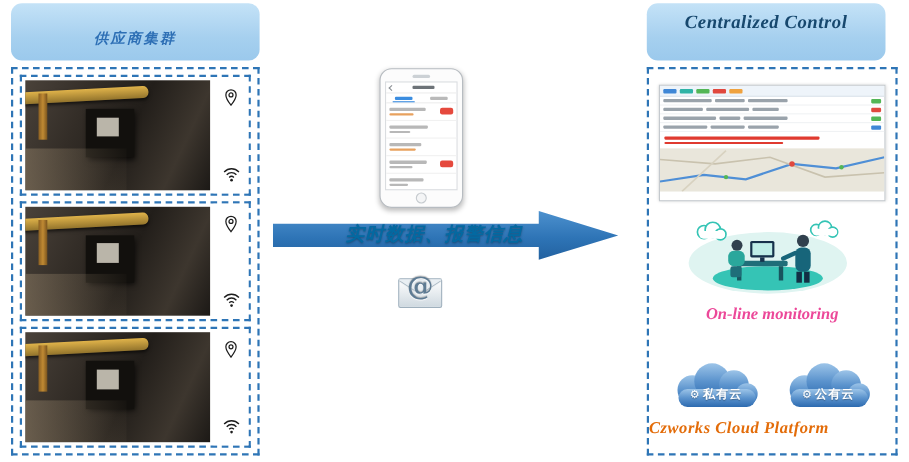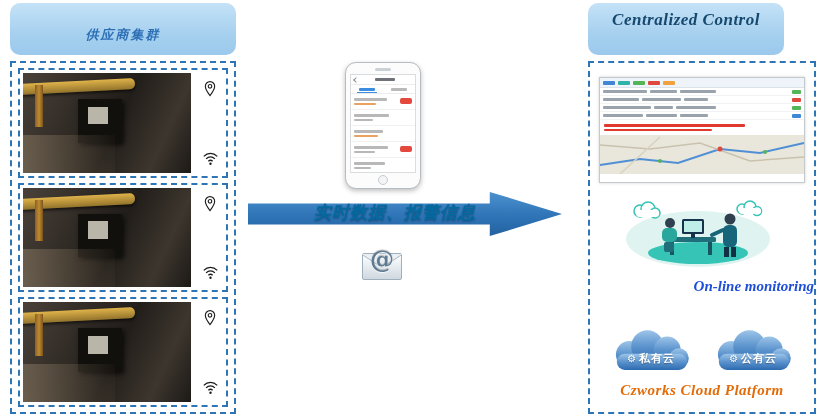--- a/index.html
+++ b/index.html
@@ -5,21 +5,21 @@
   * { margin:0; padding:0; box-sizing:border-box; }
   body { background:#ffffff; font-family:"Liberation Sans", sans-serif; }
   .canvas { position:relative; width:826px; height:420px; background:#fff; overflow:hidden; }
 
   
   .panel-header { position:absolute; height:52px; border-radius:10px; text-align:center;
     padding-top:6px; background:linear-gradient(180deg,#c4e2f7 0%,#a6d0ef 60%,#9bc9ec 100%); }
   .hdr-title { font:italic 700 17px/1.25 "Liberation Serif","DejaVu Serif",serif; color:#17486e; letter-spacing:.5px; }
   .hdr-sub   { font:italic 700 13px/1.3 "Liberation Serif","DejaVu Serif",serif; color:#2d6fb5; margin-top:18px; letter-spacing:2px; }
   .hdr-left  { left:10px; top:3px; width:226px; }
-  .hdr-right { left:588px; top:3px; width:196px; }
+  .hdr-right { left:588px; top:3px; width:217px; }
 
   
   .body-left { position:absolute; left:10px; top:61px; width:226px; height:353px;
     border:2px dashed #2e75b6; background:#fff; padding:5px 6px; display:flex; flex-direction:column; gap:5px; }
   .site-card { flex:1; border:2px dashed #2e75b6; display:flex; background:#fff; overflow:hidden; }
   .photo { position:relative; flex:1; margin:3px;
     background:linear-gradient(115deg,#4a423a 0%,#332d27 30%,#221e1a 55%,#3d362e 80%,#1c1916 100%); overflow:hidden; }
   .photo::before { content:""; position:absolute; left:-6px; top:8px; width:70%; height:11px;
     background:linear-gradient(180deg,#e0b34a,#93742c); border-radius:5px; transform:rotate(-3deg);
     box-shadow:0 2px 3px rgba(0,0,0,.6); }
@@ -77,29 +77,29 @@
   .d-top { height:10px; background:#eef4fa; border-bottom:1px solid #dbe3ea; display:flex; align-items:center; gap:3px; padding:0 3px; }
   .d-chip { width:12px; height:4px; border-radius:1px; }
   .d-row { height:8px; border-bottom:1px solid #f0f2f4; display:flex; align-items:center; gap:3px; padding:0 3px; }
   .db { height:2.5px; background:#9aa3ab; border-radius:1px; }
   .tag { height:4px; width:9px; border-radius:1px; margin-left:auto; }
   .d-notes { height:15px; padding:2px 4px; }
   .rb { height:2.5px; background:#e03a2f; border-radius:1px; margin:2px 0; }
   .d-map { position:relative; height:39px; background:#e9e6db; }
 
   .illus { position:absolute; left:30px; top:134px; width:156px; height:74px; }
-  .monitor-label { position:absolute; left:0; right:0; top:214px; text-align:right;
-    font:italic 700 15px/1.2 "Liberation Serif","DejaVu Serif",serif; color:#1d4ed8; }
+  .monitor-label { position:absolute; left:0; right:0; top:214px; text-align:center;
+    font:italic 700 15px/1.2 "Liberation Serif","DejaVu Serif",serif; color:#ec4899; }
   .clouds { position:absolute; left:0; right:0; top:264px; display:flex; justify-content:center; gap:12px; }
   .cloud { position:relative; width:90px; height:48px; }
   .cloud svg { width:100%; height:100%; }
   .cl-label { position:absolute; left:0; right:0; top:24px; text-align:center; color:#fff;
     font-size:11px; font-weight:700; letter-spacing:1px; text-shadow:0 1px 1px rgba(0,0,0,.3); }
   .gear { font-size:10px; margin-right:2px; font-weight:400; }
-  .platform-label { position:absolute; left:0; right:0; top:318px; text-align:center;
+  .platform-label { position:absolute; left:0; right:0; top:318px; 
     font:italic 700 15px/1.2 "Liberation Serif","DejaVu Serif",serif; color:#e36c09; letter-spacing:.5px; }
 </style>
 </head>
 <body>
 
 <svg width="0" height="0" style="position:absolute" aria-hidden="true">
   <defs>
     <linearGradient id="cloudGrad" x1="0" y1="0" x2="0" y2="1">
       <stop offset="0" stop-color="#9cc4e8"></stop>
       <stop offset="0.5" stop-color="#5b93cd"></stop>

